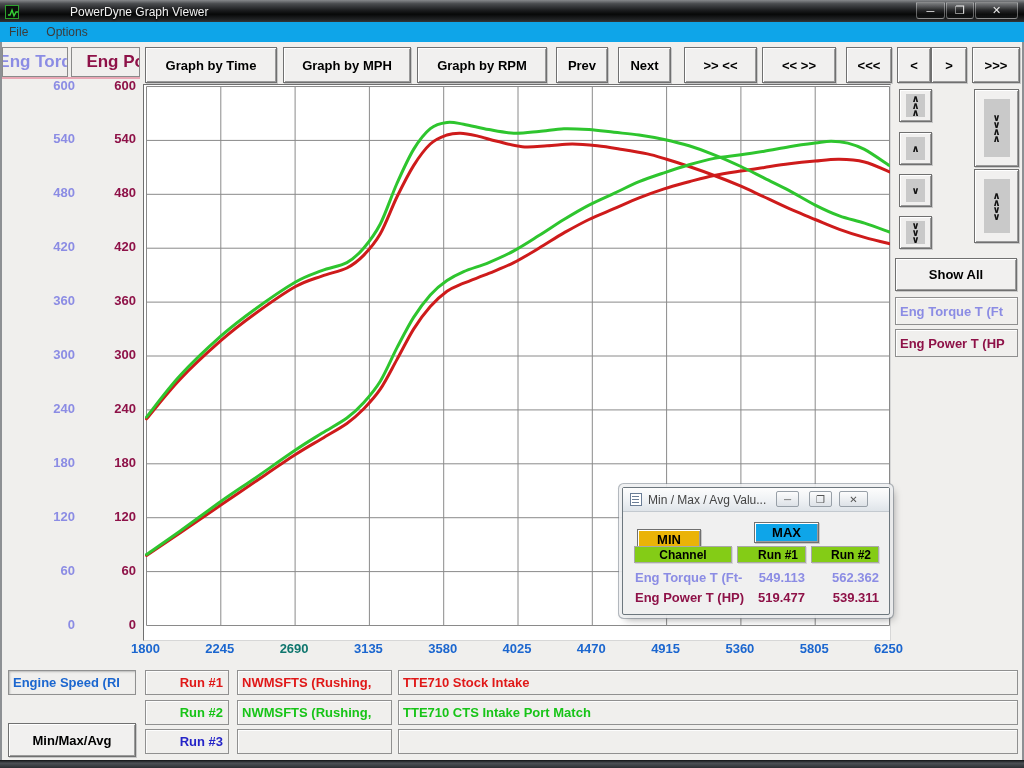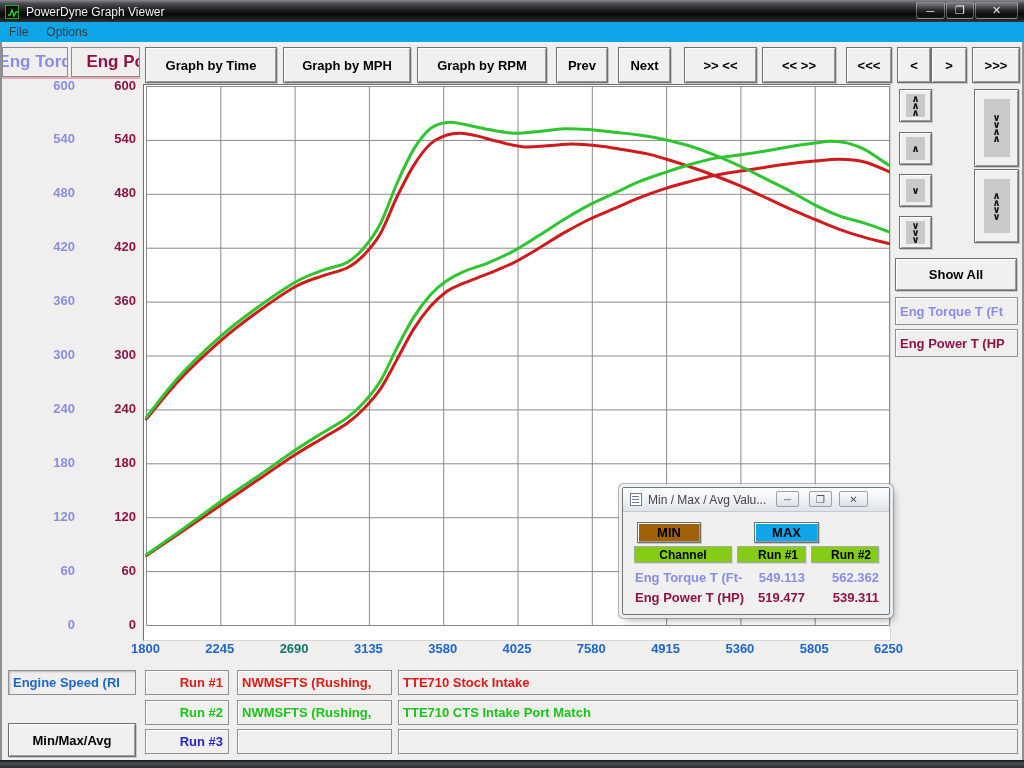--- a/index.html
+++ b/index.html
@@ -2,21 +2,21 @@
 <html><head>
 <meta charset="utf-8">
 <style>
   * { margin:0; padding:0; box-sizing:border-box; }
   html,body { width:1024px; height:768px; overflow:hidden; }
   body { font-family:"Liberation Sans","DejaVu Sans",sans-serif; background:#f0efed; position:relative; }
 
   
   .titlebar { position:absolute; left:0; top:0; width:1024px; height:24px;
     background:linear-gradient(180deg,#87898c 0%,#4a4c4f 16%,#1b1c1e 45%,#070808 62%,#222426 86%,#3a3d40 100%);
-    display:flex; align-items:center; border-bottom:1px solid #000; }
+    display:flex; align-items:center; border-bottom:1px solid #000;gap:44px; }
   .app-icon { width:14px; height:14px; margin:0 7px 0 5px; background:#0a0f0a; border:1px solid #2ea02e; position:relative; }
   .app-icon svg { position:absolute; left:1px; top:1px; }
   .win-title { color:#f2f2f2; font-size:12px; text-shadow:0 1px 2px #000; }
   .winbtns { position:absolute; right:6px; top:2px; display:flex; }
   .winbtn { height:17px; margin-left:1px; border:1px solid rgba(255,255,255,.35); border-radius:0 0 3px 3px;
     background:linear-gradient(180deg,rgba(255,255,255,.25),rgba(255,255,255,.06) 45%,rgba(0,0,0,.25));
     color:#e8e8e8; font-size:11px; display:flex; align-items:center; justify-content:center; font-weight:bold; }
   .winbtn.min { width:29px; } .winbtn.max { width:28px; } .winbtn.close { width:43px; }
   .menubar { position:absolute; left:0; top:22px; width:1024px; height:20px; background:#0ea5e9; display:flex; align-items:center; }
   .menu-item { font-size:12px; color:#3c3c3c; padding:2px 9px; }
@@ -168,21 +168,21 @@
     </svg>
 </div>
 
 <div id="xlabels">
     <div class="xlab" style="left: 145.5px; color: rgb(27, 102, 207);">1800</div>
     <div class="xlab" style="left: 219.8px; color: rgb(27, 102, 207);">2245</div>
     <div class="xlab" style="left: 294.1px; color: #0f766e;">2690</div>
     <div class="xlab" style="left: 368.4px; color: rgb(27, 102, 207);">3135</div>
     <div class="xlab" style="left: 442.7px; color: rgb(27, 102, 207);">3580</div>
     <div class="xlab" style="left: 517px; color: rgb(27, 102, 207);">4025</div>
-    <div class="xlab" style="left: 591.3px; color: rgb(27, 102, 207);">7580</div>
+    <div class="xlab" style="left: 591.3px; color: rgb(27, 102, 207);">4470</div>
     <div class="xlab" style="left: 665.6px; color: rgb(27, 102, 207);">4915</div>
     <div class="xlab" style="left: 739.9px; color: rgb(27, 102, 207);">5360</div>
     <div class="xlab" style="left: 814.2px; color: rgb(27, 102, 207);">5805</div>
     <div class="xlab" style="left: 888.5px; color: rgb(27, 102, 207);">6250</div>
   </div>
 
 <div id="rightpanel">
     <div class="btn3d" style="left: 899px; top: 89px; width: 33px; height: 33px;">
       <div class="sq-inner" style="width: 19px; height: 23px;">
         <div class="chev">∧</div>
@@ -243,21 +243,21 @@
   </div>
 
 <div class="dialog">
   <div class="dlg-titlebar">
     <div class="dlg-icon"></div>
     <div class="dlg-title">Min / Max / Avg Valu...</div>
   </div>
   <div class="dlg-btn" style="left:153px; width:23px;">─</div>
   <div class="dlg-btn" style="left:186px; width:23px;">❐</div>
   <div class="dlg-btn" style="left:216px; width:29px;">✕</div>
-  <div class="btn3d" id="minbtn" style="left:14px; top:34px; width:64px; height:21px; background:#a16207;">MIN</div>
+  <div class="btn3d" id="minbtn" style="left:14px; top:41px; width:64px; height:21px; background:#eab308;">MIN</div>
   <div class="btn3d" id="maxbtn" style="left: 131px; top: 34px; width: 65px; height: 21px; background: #0ea5e9;">MAX</div>
   <div id="dlgheaders">
       <div class="hdrbox" style="left: 11px; top: 58px; width: 98px; justify-content: center; padding-right: 0px;">Channel</div>
       <div class="hdrbox" style="left: 114px; top: 58px; width: 69px; justify-content: flex-end; padding-right: 7px;">Run #1</div>
       <div class="hdrbox" style="left: 188px; top: 58px; width: 68px; justify-content: flex-end; padding-right: 7px;">Run #2</div>
     </div>
   <div id="dlgrows">
       <div class="dlg-val" style="left: 12px; top: 82px; text-align: left; color: rgb(139, 140, 228);">Eng Torque T (Ft-</div>
       <div class="dlg-val" style="left: 110px; top: 82px; width: 72px; color: rgb(139, 140, 228);">549.113</div>
       <div class="dlg-val" style="left: 184px; top: 82px; width: 72px; color: rgb(139, 140, 228);">562.362</div>

